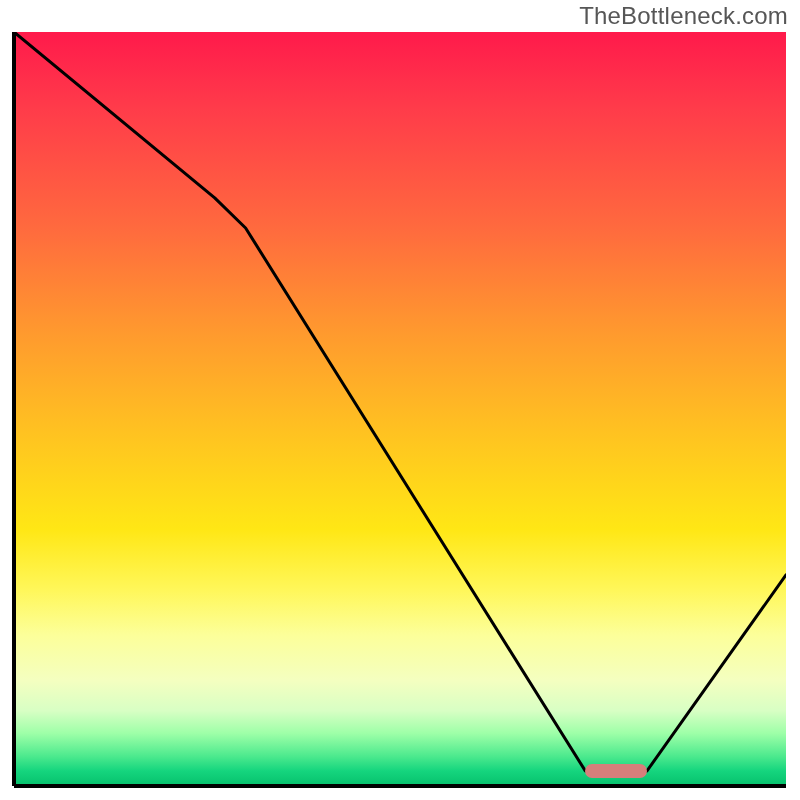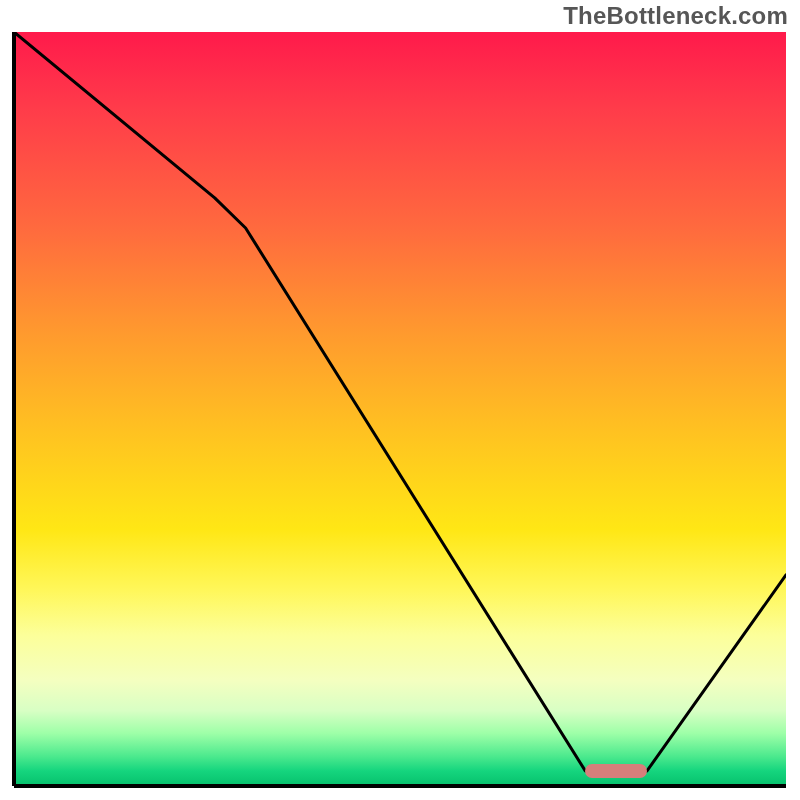--- a/index.html
+++ b/index.html
@@ -52,21 +52,21 @@
   .axes {
     position: absolute;
     inset: 0;
   }
   .watermark {
     position: absolute;
     top: 2px;
     right: 12px;
     font-family: Arial, Helvetica, sans-serif;
     font-size: 24px;
-    font-weight: 700;
+    font-weight: 400;
     color: #565656;
     letter-spacing: 0.2px;
   }
 </style>
 </head>
 <body>
 
 <div class="canvas">
 
   <div class="plot-area">

